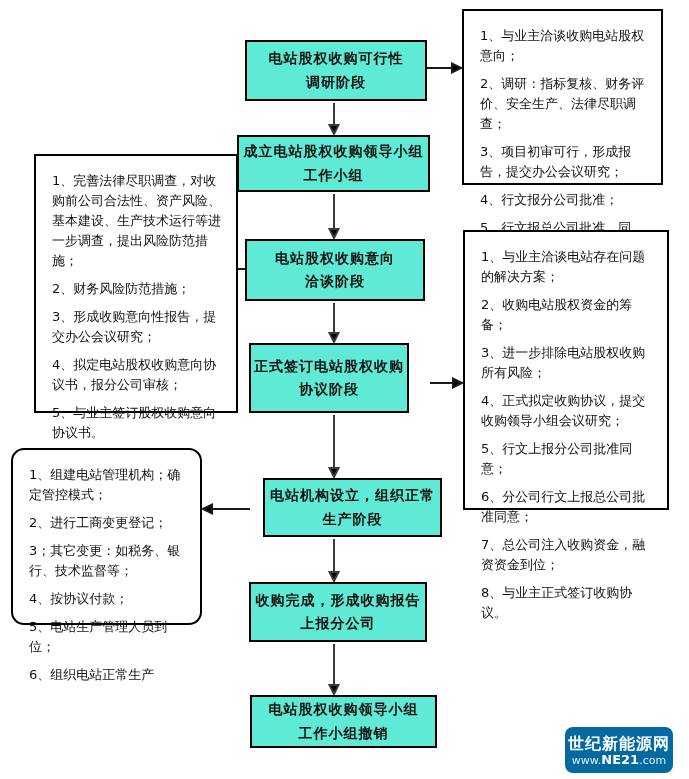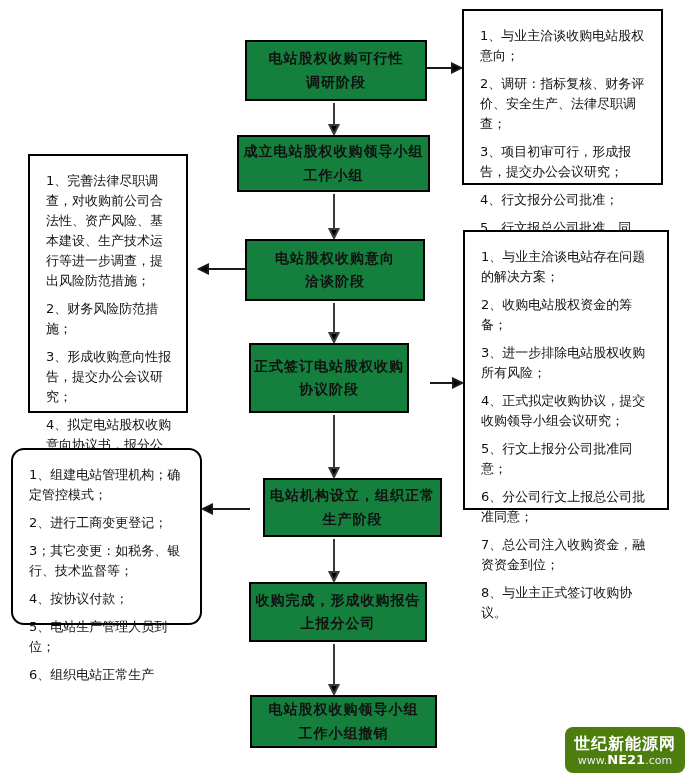--- a/index.html
+++ b/index.html
@@ -2,33 +2,33 @@
 <html><head>
 <meta charset="utf-8">
 <style>
   html,body{margin:0;padding:0;background:#ffffff;}
   .canvas{
     position:relative;width:689px;height:779px;background:#ffffff;
     font-family:"DejaVu Sans",sans-serif;color:#111;overflow:hidden;
   }
   .arrows{position:absolute;left:0;top:0;pointer-events:none;}
   .cbox{
-    position:absolute;box-sizing:border-box;border:2px solid #000;background:#15803d;
+    position:absolute;box-sizing:border-box;border:2px solid #000;background:#5eead4;
     display:flex;align-items:center;justify-content:center;text-align:center;
     font-weight:bold;font-size:14px;line-height:1.65;letter-spacing:1px;
     white-space:pre-line;padding:2px;
   }
   .sbox{
     position:absolute;box-sizing:border-box;border:2px solid #000;background:#fff;
     padding:7px 6px 4px 8px;font-size:13px;line-height:20px;text-align:left;
   }
   .sbox .item{margin:8px;}
   .watermark{
-    position:absolute;left:565px;top:727px;width:120px;height:46px;
-    background:#4d7c0f;border-radius:8px;color:#ffffff;text-align:center;
+    position:absolute;left:565px;top:727px;width:108px;height:46px;
+    background:#0369a1;border-radius:8px;color:#ffffff;text-align:center;
     display:flex;flex-direction:column;justify-content:center;gap:0px;
   }
   .wm-title{font-size:16px;font-weight:bold;letter-spacing:1px;line-height:19px;}
   .wm-url{font-size:11px;line-height:13px;color:#e8eef5;}
   .wm-url .wm-bold{font-size:13px;font-weight:bold;color:#ffffff;}
 </style>
 </head>
 <body>
 
 <div class="canvas">
@@ -84,21 +84,21 @@
 工作小组撤销</div>
 
   <div class="sbox" style="left:462px;top:9px;width:201px;height:176px;">
     <div class="item">1、与业主洽谈收购电站股权意向；</div>
     <div class="item">2、调研：指标复核、财务评价、安全生产、法律尽职调查；</div>
     <div class="item">3、项目初审可行，形成报告，提交办公会议研究；</div>
     <div class="item">4、行文报分公司批准；</div>
     <div class="item">5、行文报总公司批准，同意。</div>
   </div>
 
-  <div class="sbox" style="left:28px;top:154px;width:160px;height:259px;">
+  <div class="sbox" style="left:34px;top:154px;width:204px;height:259px;">
     <div class="item">1、完善法律尽职调查，对收购前公司合法性、资产风险、基本建设、生产技术运行等进一步调查，提出风险防范措施；</div>
     <div class="item">2、财务风险防范措施；</div>
     <div class="item">3、形成收购意向性报告，提交办公会议研究；</div>
     <div class="item">4、拟定电站股权收购意向协议书，报分公司审核；</div>
     <div class="item">5、与业主签订股权收购意向协议书。</div>
   </div>
 
   <div class="sbox" style="left:463px;top:230px;width:206px;height:280px;">
     <div class="item">1、与业主洽谈电站存在问题的解决方案；</div>
     <div class="item">2、收购电站股权资金的筹备；</div>

